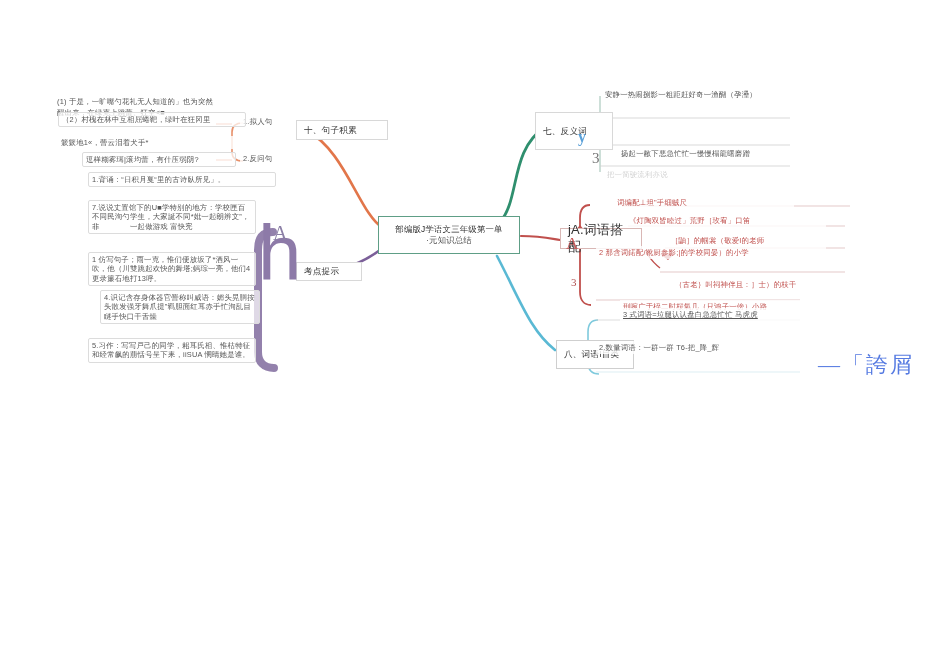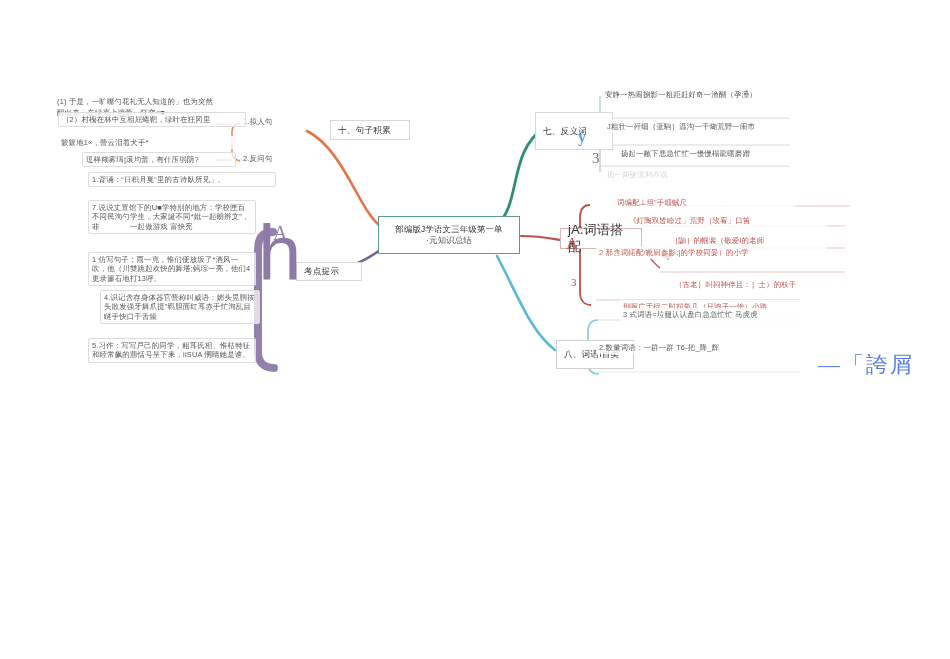--- a/index.html
+++ b/index.html
@@ -37,21 +37,21 @@
   .ghost-A{left:273px;top:222px;font-size:20px;color:#8b7fa6;}
   .ghost-y{left:578px;top:128px;font-size:16px;color:#5aa0d8;font-weight:bold;}
   .ghost-A2{left:566px;top:234px;font-size:17px;color:#c85a5a;}
   .ghost-3a{left:592px;top:150px;font-size:15px;color:#777;}
   .ghost-3b{left:571px;top:276px;font-size:11px;color:#b05050;}
 
   .watermark{position:absolute;right:36px;top:350px;font-size:22px;color:#1d4ed8;
              letter-spacing:2px;font-family:"Liberation Serif",serif;opacity:.75;}
 
   .redtxt{color:#c0504d;}
-  .u{}
+  .u{text-decoration:underline;}
 </style>
 </head>
 <body>
 
 <div id="stage">
 
   <svg id="wires" viewBox="0 0 950 659" xmlns="http://www.w3.org/2000/svg">
 
     <path d="M383,228 C360,215 345,150 307,131" stroke="#e2764a" stroke-width="2.6" fill="none" stroke-linecap="round"></path>
 
@@ -84,21 +84,21 @@
     <line x1="596" y1="300" x2="800" y2="300" stroke="#d8b3b1" stroke-width=".7"></line>
     <line x1="596" y1="320" x2="800" y2="320" stroke="#cfcfcf" stroke-width=".7"></line>
     <line x1="596" y1="372" x2="800" y2="372" stroke="#cfe6ee" stroke-width=".7"></line>
   </svg>
 
   <div class="node central">
     <div>部编版J学语文三年级第一单</div>
     <div class="l2">·元知识总结</div>
   </div>
 
-  <div class="node topic box" style="left:296px;top:120px;width:80px;height:20px;margin-left:34px;">
+  <div class="node topic box" style="left:296px;top:120px;width:92px;height:20px;">
     <span>十、句子积累</span>
   </div>
 
   <div class="node leaf" style="left:240px;top:115px;width:44px;">
     <span>1.拟人句</span>
   </div>
   <div class="node leaf" style="left:240px;top:152px;width:46px;">
     <span>2.反问句</span>
   </div>
 
@@ -116,21 +116,20 @@
   <div class="node leaf boxed" style="left:88px;top:200px;width:168px;">7.说说丈置馆下的U■学特别的地方：学校匣百不同民洵勺学生，大家誕不同*妣一起朗辨文”，非　　　　一起做游戏 富快宪</div>
   <div class="node leaf boxed" style="left:88px;top:252px;width:168px;">1 仿写句子；雨一克，惟们便放坂了*酒风一吹，他（川雙跳起欢快的舞塔;蚂琮一亮，他们4更录簾石地打13呼。</div>
   <div class="node leaf boxed" style="left:100px;top:290px;width:160px;">4.识记含存身体器官罾称叫威语：媚头晃胴按头散发强牙舞爪提"羁胆面红耳赤手忙洵乱目瞇手快口干舌燥</div>
   <div class="node leaf boxed" style="left:88px;top:338px;width:168px;">5.习作：写写戸己的同学，耜耳氏相、惟枯特征和经常飙的萠恬号呈下耒，iiSUA 惘睛她是谁。</div>
 
   <div class="node topic box" style="left:527px;top:112px;width:78px;height:38px;margin-left:8px;">
     <span>七、反义词</span>
   </div>
 
   <div class="node leaf" style="left:602px;top:88px;width:190px;">安静一热闹捌影一粗距赶好奇一渔醐（孕灅）</div>
-  <div class="node leaf" style="left:604px;top:120px;width:190px;">J粗壮一歼细｛蓝駒｝温泃一干煳荒野一闹市</div>
   <div class="node leaf" style="left:618px;top:147px;width:180px;">扬起一敝下悪急忙忙一慢慢榻龍曙磨蹭</div>
   <div class="node leaf vfaint" style="left:604px;top:168px;width:180px;">把一简驶流利亦说</div>
 
   <div class="node topic box" style="left:560px;top:228px;width:82px;height:21px;border-color:#d9b7b5;">
     <span style="font-size:13px;">jA.词语搭配</span>
   </div>
 
   <div class="node leaf redtxt" style="left:614px;top:196px;width:180px;">词编配⊥坦"手细贼尺</div>
   <div class="node leaf redtxt" style="left:626px;top:214px;width:200px;">《灯陶双皆睦过」荒野［玫宥」口笛</div>
   <div class="node leaf redtxt" style="left:668px;top:234px;width:180px;">［鼬］的帼裳（敬爱I的老师</div>

